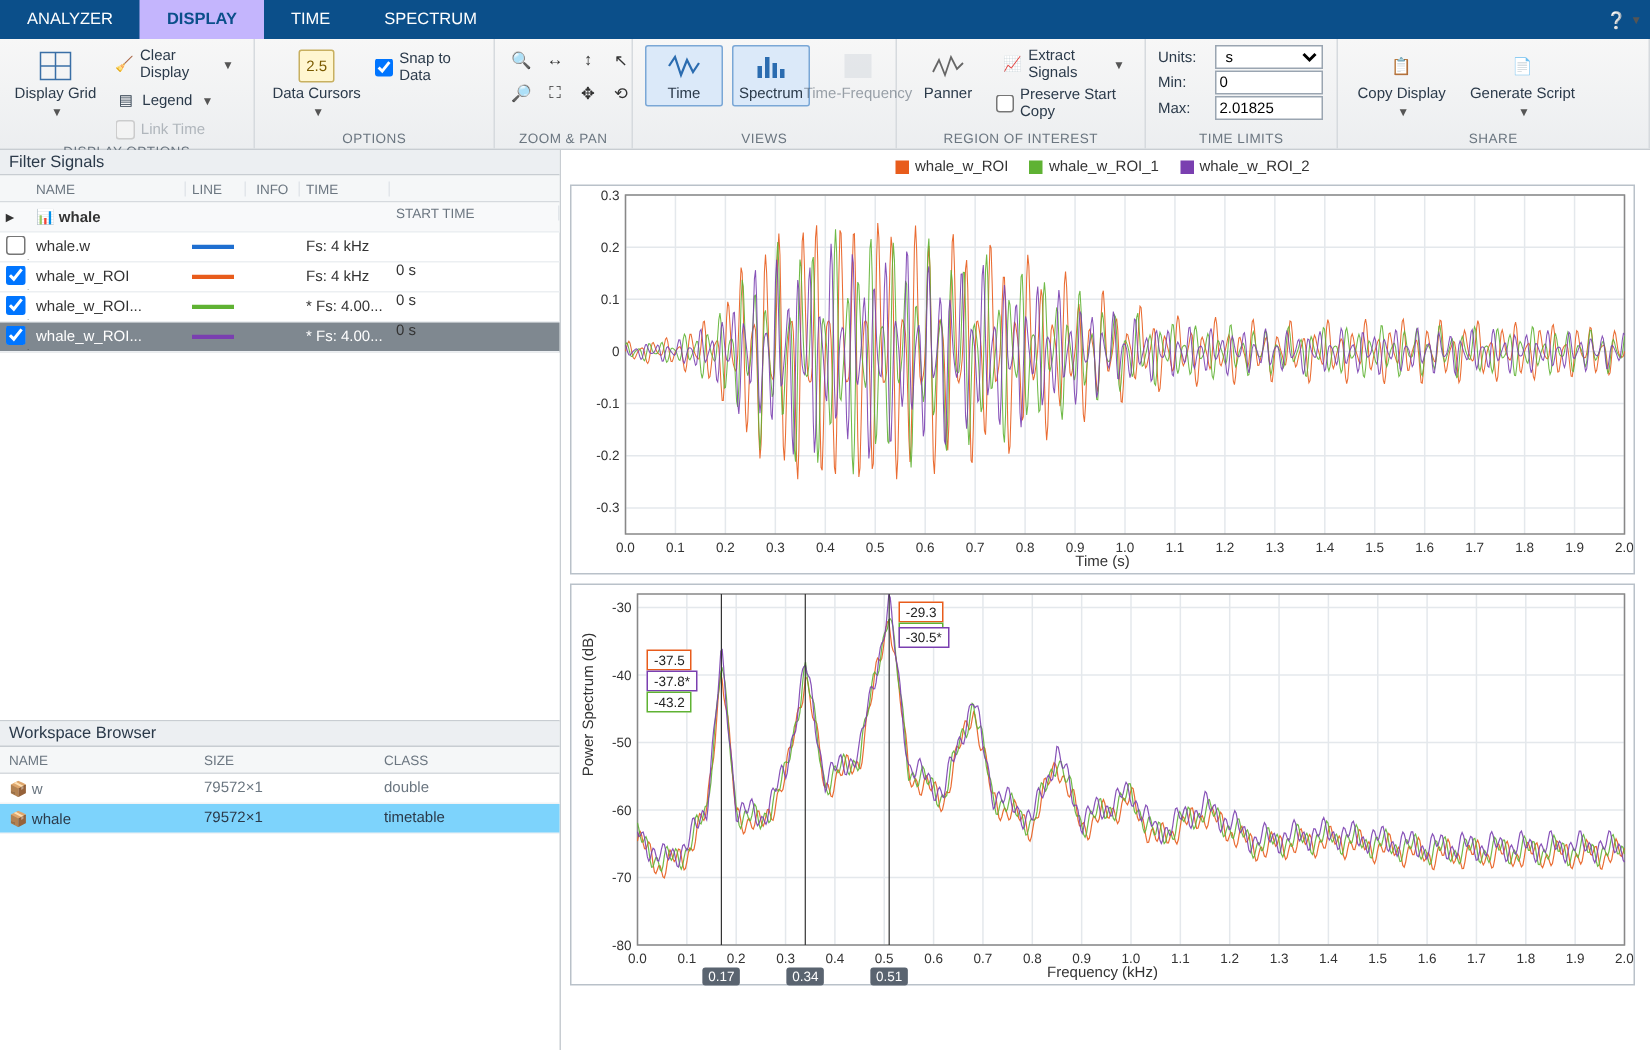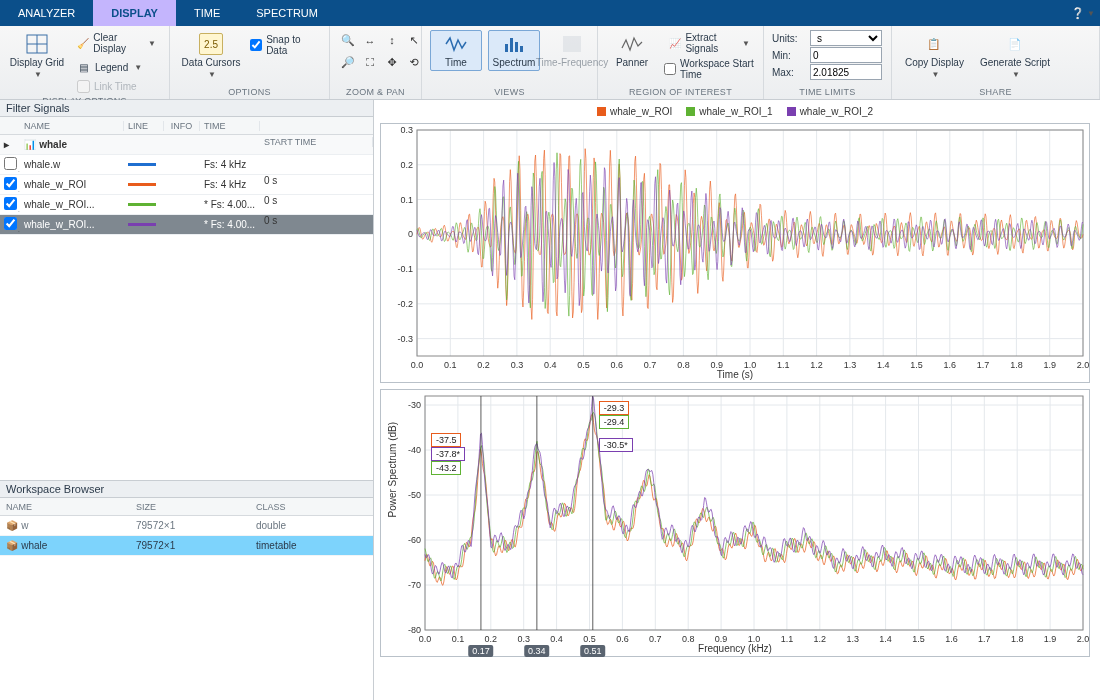--- a/index.html
+++ b/index.html
@@ -207,21 +207,21 @@
         <span class="lbl">Panner</span>
       </div>
       <div class="smallrow">
         <div class="sbtn">
             <span class="ic">📈</span>
             <span>Extract Signals</span>
             <span class="dropcaret">▼</span>
           </div>
         <label class="chk">
             <input type="checkbox" style="">
-            <span>Workspace Start Time</span>
+            <span>Preserve Start Copy</span>
           </label>
       </div>
     </div>
     <div class="glabel">REGION OF INTEREST</div>
   </div>
 
   <div class="rgroup" style="width:128px">
     <div class="controls">
       <div class="limits">
         <div class="row">
@@ -483,21 +483,21 @@
           <path d="M44,164.4765273698041L44.94134477825465,167.64465852510523L45.8826895565093,167.17832473672024L46.82403433476395,165.06984576808034L47.7653791130186,164.72394785107326L48.70672389127325,168.28298428745205L49.648068669527895,174.900677151848L50.58941344778255,181.28078486239897L51.53075822603719,184.08274559447258L52.472103004291846,182.38222736644886L53.4134477825465,178.33092647025526L54.354792560801144,175.5200783395207L55.29613733905579,176.2869180961474L56.23748211731044,180.00019725365638L57.178826895565095,183.6170677679961L58.12017167381974,184.082347397491L59.06151645207439,180.74525069073027L60.002861230329046,175.95467709703408L60.94420600858369,172.5615962813592L61.88555078683834,172.91800619354936L62.82689556509299,176.96742287954805L63.76824034334764,181.4649533829844L64.70958512160229,183.14691055767437L65.65092989985695,181.15020744969044L66.59227467811158,177.58930160694044L67.53361945636624,175.86133589211246L68.47496423462088,177.97113754490775L69.41630901287553,182.91038806731575L70.35765379113019,187.32745393768764L71.29899856938484,187.98985289990222L72.24034334763948,184.18286345739182L73.18168812589414,178.23360211404412L74.12303290414879,173.76555967481582L75.06437768240343,173.00303661619378L76.00572246065809,175.16098258731762L76.94706723891274,177.06098876142238L77.88841201716738,174.45341717324627L78.82975679542204,168.19709313750354L79.77110157367667,160.75712441307047L80.71244635193133,155.76187560589753L81.65379113018598,155.30861805592525L82.59513590844062,158.39746730059704L83.53648068669528,161.67676048671285L84.47782546494993,161.93686567740804L85.41917024320458,158.46922500963402L86.36051502145924,153.51202267155276L87.30185979971388,150.45383787789967L88.24320457796853,151.1644973040604L89.18454935622317,154.48306965183178L90.12589413447782,156.49075011480105L91.06723891273248,147.61564046258368L92.00858369098712,134.34066367261966L92.94992846924177,119.16128420421427L93.89127324749643,105.72059866218582L94.83261802575107,96.1189307878091L95.77396280400572,89.41260331915377L96.71530758226038,82.42957264655543L97.65665236051501,72.27499597958872L98.59799713876967,58.620555145078356L99.53934191702433,44.03562597251572L100.48068669527896,43.14899669961751L101.42203147353362,54.66327556907105L102.36337625178828,69.5355498578244L103.30472103004291,84.31905349345118L104.24606580829757,95.87152282074898L105.18741058655222,103.6473962428232L106.12875536480686,110.0104367064224L107.07010014306152,118.33974746287606L108.01144492131617,130.37253349150356L108.95278969957081,144.80408710767637L109.89413447782547,157.31993184523412L110.83547925608012,157.7953638976567L111.77682403433477,153.9760934846333L112.71816881258941,148.51674134479467L113.65951359084407,145.06583871693473L114.60085836909872,145.58789392451115L115.54220314735336,148.97553503550375L116.48354792560801,151.99260834015274L117.42489270386267,151.82449870966758L118.36623748211731,148.2959864701849L119.30758226037196,144.06983953242485L120.2489270386266,142.66955925681597L121.19027181688126,145.81901578080758L122.13161659513591,152.1116973702998L123.07296137339056,158.0191532722946L124.0143061516452,160.48079708806225L124.95565092989986,159.1228293790401L125.8969957081545,156.43631596716494L126.83834048640915,154.3411493917092L127.77968526466381,155.0231727333354L128.72103004291847,157.9109218566546L129.6623748211731,159.56509548738262L130.60371959942776,157.13993881952996L131.5450643776824,150.55875734107676L132.48640915593705,142.6241859930976L133.42775393419168,136.97478508964116L134.36909871244634,135.42697510043277L135.310443490701,136.70477441848763L136.25178826895564,137.50869949155881L137.1931330472103,135.105060680524L138.13447782546496,129.46732594733234L139.0758226037196,123.34209349430525L140.01716738197425,120.18537139686535L140.9585121602289,121.52953092960588L141.89985693848354,125.77524949892506L142.8412017167382,128.8251438288758L143.78254649499286,125.37190213549918L144.7238912732475,118.0676450754589L145.66523605150215,109.53193671365665L146.6065808297568,103.12051925647512L147.54792560801144,100.31009160978185L148.48927038626607,99.53098590884375L149.43061516452076,97.33589550403617L150.3719599427754,91.02201145179953L151.31330472103002,80.72092053239378L152.2546494992847,69.37043256003588L153.19599427753934,60.5828498376441L154.13733905579397,56.01420265322152L155.07868383404866,54.215546059694056L156.0200286123033,53.63146081457296L156.96137339055792,58.62152671650014L157.9027181688126,60.48806560742195L158.84406294706724,62.05342550788158L159.78540772532187,66.69862484583703L160.72675250357656,75.76419887824908L161.6680972818312,87.46757007250423L162.60944206008583,98.16275086983889L163.55078683834049,104.99757567899653L164.49213161659515,107.9672438247226L165.43347639484978,109.82009532693664L166.37482117310444,113.8962555364315L167.3161659513591,121.5425857045993L168.25751072961373,131.06571680476588L169.1988555078684,137.8386382442554L170.14020028612305,135.456224757937L171.08154506437768,129.2811109446891L172.02288984263234,122.3720700286721L172.964234620887,118.29837925088086L173.90557939914163,118.54377126469889L174.8469241773963,121.48294583368904L175.78826895565095,123.6957240532738L176.72961373390558,122.61629622417857L177.67095851216024,118.50685728127851L178.61230329041487,114.25898244941114L179.55364806866953,113.1730771789199L180.4949928469242,116.39944515920513L181.43633762517882,121.98336234870422L182.37768240343348,126.2448719623255L183.31902718168814,126.45858481187146L184.26037195994277,122.81548668818225L185.20171673819743,118.1916973111L186.14306151645206,115.90744547208226L187.08440629470672,117.17836605638999L188.02575107296138,120.1913604378908L188.96709585121602,121.5047883431822L189.90844062947068,118.71067742998484L190.84978540772534,112.3387479992357L191.79113018597997,105.55353436859103L192.73247496423463,98.97514079586364L193.67381974248926,95.69729245464755L194.61516452074392,95.0122281947538L195.55650929899858,93.44502071473991L196.4978540772532,88.5193816074389L197.43919885550787,80.64020300658642L198.38054363376253,72.76330549416458L199.32188841201716,68.10459299356185L200.26323319027182,67.62742271486215L201.20457796852645,69.2172200640976L202.1459227467811,69.17715744231137L203.08726752503577,64.92296781566745L204.0286123032904,56.84731894016447L204.96995708154506,47.9515354196208L205.91130185979972,41.53015357975841L206.85264663805435,38.66479628534892L207.793991416309,37.4251817129538L208.73533619456364,34.38006205805159L209.6766809728183,27.269863905208204L210.61802575107296,16.811189693105806L211.55937052932762,6.258560456999666L212.50071530758225,8.442140224527975L213.4420600858369,18.121384622322218L214.38340486409155,30.264404971536987L215.3247496423462,41.34741506730963L216.26609442060087,48.98931941250404L217.20743919885552,53.738431663039286L218.14878397711016,58.61126771818718L219.0901287553648,66.73685518268047L220.03147353361945,78.8962439719292L220.9728183118741,92.8280860215965L221.91416309012877,104.83565897201476L222.8555078683834,112.48911541285237L223.79685264663806,116.3870399446104L224.7381974248927,119.65157230977115L225.67954220314735,120.12720107537609L226.620886981402,122.60161317017874L227.56223175965664,126.60121899261429L228.5035765379113,128.7083035217803L229.44492131616596,126.81048573597303L230.3862660944206,121.80176910417079L231.32761087267525,117.01075071394266L232.2689556509299,115.77872064610162L233.21030042918454,119.0112394266942L234.1516452074392,124.54846531118585L235.09298998569386,128.82545108271302L236.0343347639485,129.56347396526476L236.97567954220315,127.45627836133892L237.91702432045778,125.57876293650355L238.85836909871244,126.97192653882789L239.7997138769671,132.24013008287366L240.74105865522176,138.98868267187186L241.6824034334764,143.53738986445447L242.62374821173103,143.62269485112392L243.5650929899857,140.0513944600232L244.50643776824035,136.06008379909713L245.447782546495,134.86794786296798L246.38912732474967,137.27469058666898L247.3304721030043,141.11818569674378L248.27181688125893,141.83688522808868L249.2131616595136,136.04222111617L250.15450643776825,127.3762378299758L251.0958512160229,119.22599292590658L252.03719599427757,114.82649534994555L252.97854077253217,114.87537247714327L253.91988555078683,117.03907133322953L254.8612303290415,117.72103528892801L255.80257510729615,114.75352654596567L256.7439198855508,108.9788348895739L257.6852646638054,103.52889792299341L258.62660944206004,101.35640984652795L259.56795422031473,102.89523610227367L260.5092989985694,105.63069970238148L261.45064377682405,105.91460215436386L262.3919885550787,101.65980010234638L263.3333333333333,93.88145706206052L264.27467811158795,85.92222878881392L265.21602288984263,80.94837184471135L266.1573676680973,79.60921434559886L267.09871244635195,79.62595134122489L268.0400572246066,80.16695923668412L268.9814020028612,81.81061169521784L269.92274678111585,80.81859255282357L270.86409155937054,80.6215051845292L271.8054363376252,84.33522120375807L272.7467811158798,92.44514655417285L273.6881258941345,102.44979254150292L274.6294706723891,110.7323494344095L275.57081545064375,115.24594300484299L276.51216022889844,116.98537059029863L277.4535050071531,119.13890516352488L278.3948497854077,124.57115546702161L279.3361945636624,133.55184845501182L280.277539341917,143.45919779129306L281.21888412017165,149.30060427660993L282.16022889842634,148.0919183635763L283.10157367668097,143.52667335040866L284.0429184549356,139.04318556060144L284.9842632331903,137.74263370345432L285.9256080114449,140.1164160911308L286.86695278969955,143.7676993387996L287.80829756795424,145.32897807251595L288.7496423462089,143.11459019640694L289.6909871244635,138.4908972494051L290.6323319027182,134.91819525285618L291.5736766809728,135.38217866725836L292.51502145922746,140.1539936710686L293.45636623748214,146.57216237460378L294.3977110157368,151.0126410503487L295.3390557939914,151.56031530636875L296.2804005722461,149.36697692779796L297.2217453505007,147.67680062797234L298.16309012875536,149.26662738463796L299.10443490701005,154.24816775656782L300.0457796852647,159.90455814669696L300.9871244635193,162.69248306139067L301.928469241774,160.89983997676373L302.86981402002857,155.94995230062946L303.81115879828326,151.36451507237052L304.7525035765379,150.166273670449L305.6938483547926,152.6805703293242L306.6351931330472,156.39101007853895L307.5765379113019,156.66120923108622L308.5178826895565,151.29845972294783L309.45922746781116,143.73898419456012L310.4005722460658,137.46027741454776L311.3419170243205,135.30882078785203L312.2832618025751,137.34175868158707L313.22460658082974,140.7476402667149L314.1659513590844,141.90964103858292L315.10729613733906,139.05600124829297L316.0486409155937,133.5001478537829L316.9899856938484,128.54160144220515L317.931330472103,126.86946102754027L318.87267525035764,128.44294364523205L319.8140200286123,130.46099058748587L320.75536480686696,129.44978152701918L321.6967095851216,123.89144397001581L322.6380543633763,115.40462300997397L323.5793991416309,107.58044107898003L324.52074391988555,108.11291115200663L325.4620886981402,112.77531132025325L326.40343347639487,118.54409717772548L327.3447782546495,122.0904206910187L328.28612303290413,122.00000737607274L329.2274678111588,119.90820849069588L330.16881258941345,119.29880376438445L331.1101573676681,122.87212631831034L332.05150214592277,130.47382374439928L332.9928469241774,139.15436654106557L333.93419170243203,145.31973190851522L334.8755364806867,147.35343422592865L335.81688125894135,146.73493055233345L336.758226037196,146.8180163544993L337.69957081545067,150.20341932891503L338.6409155937053,156.7024751232918L339.58226037195993,163.43943107089063L340.5236051502146,165.62825704346443L341.46494992846925,161.63781342309105L342.4062947067239,154.9730364639107L343.3476394849785,149.27914639849035L344.2889842632332,147.37875929299886L345.23032904148783,149.24033411458018L346.1716738197425,152.10499785409357L347.11301859799715,152.66595493769373L348.0543633762518,149.6424196758657L348.9957081545064,144.7933627453601L349.9370529327611,141.5996488000523L350.87839771101574,142.61063007160976L351.8197424892704,147.46506735542417L352.76108726752506,153.08885160015666L353.7024320457797,155.9271069457046L354.6437768240343,154.53045606018676L355.585121602289,150.54812776051065L356.52646638054364,147.3862338670226L357.46781115879827,147.5555296489618L358.4091559370529,150.72292809117982L359.3505007153076,153.94595688729484L360.2918454935622,153.91440522383394L361.2331902718169,149.50131179084497L362.17453505007154,142.68838266284305L363.1158798283262,137.15858427362264L364.0572246065808,135.61220901765492L364.9985693848355,137.8277173396012L365.9399141630901,140.92492251180892L366.8812589413448,141.62223814410447L367.82260371959944,138.77235262555692L368.7639484978541,134.25240289412983L369.7052932761087,131.5328929134446L370.6466380543634,133.00937198089184L371.587982832618,138.12020125852828L372.5293276108727,143.68145467237787L373.4706723891273,147.2241437142407L374.412017167382,147.47732252813972L375.3533619456366,145.23264316982596L376.29470672389124,143.94535599938845L377.2360515021459,146.03341815833917L378.17739628040056,151.0214638978957L379.11874105865525,155.90669475471955L380.0600858369099,157.46920556782908L381.0014306151645,154.77472760175115L381.9427753934192,149.9694723195424L382.8841201716738,146.75718291406093L383.8254649499285,147.7012770803831L384.7668097281831,152.38374975318345L385.7081545064377,157.80471822675045L386.6494992846924,160.7123094940679L387.59084406294704,160.09399225432122L388.53218884120173,157.94106704406212L389.47353361945636,157.656430516652L390.41487839771105,159.52375551504784L391.3562231759657,164.79764987608337L392.2975679542203,170.20000328627873L393.238912732475,172.30424396905929L394.1802575107296,170.0282498047682L395.1216022889843,165.3674692663473L396.0629470672389,161.821621137882L397.0042918454935,161.71163887716142L397.9456366237482,164.42063526644367L398.88698140200285,166.89033802188985L399.82832618025753,165.9944831132446L400.76967095851217,160.98740880976374L401.7110157367668,154.16691929077564L402.6523605150215,149.24037968886972L403.5937052932761,148.6205366967593L404.5350500715308,151.68785935210886L405.4763948497854,155.32601183231714L406.41773962804,156.3188716563066L407.3590844062947,153.79139429449575L408.30042918454933,149.84646230611497L409.241773962804,147.9181825931635L410.18311874105865,150.09309388041524L411.1244635193133,155.43416104356228L412.06580829756797,160.5851669391044L413.0071530758226,162.20809499034763L413.9484978540773,159.41871499694693L414.8898426323319,154.38580259361856L415.8311874105865,150.6471833922539L416.7725321888412,150.42105385253063L417.7138769670958,152.94839711988166L418.6552217453505,155.11890869782798L419.59656652360513,153.90183263608787L420.5379113018598,148.7347573563329L421.47925608011445,142.05350426349213L422.4206008583691,137.63906983027786L423.3619456366238,138.7258744579891L424.3032904148784,143.41764565369377L425.2446351931331,148.48667903698978L426.1859799713877,150.76027190999457L427.1273247496423,149.50495963404111L428.068669527897,146.93392560562458L429.0100143061516,146.45813077918442L429.9513590844063,150.01172552515757L430.89270386266094,156.48470772824055L431.83404864091557,162.4588381880456L432.77539341917026,164.69981252001784L433.7167381974249,162.52868998452996L434.6580829756796,158.28519624133133L435.5994277539342,155.53709662874058L436.5407725321888,156.39265427168985L437.4821173104435,159.94886217101342L438.4234620886981,163.04562799695907L439.3648068669528,162.74840932771724L440.3061516452074,158.67180180796583L441.24749642346205,153.37583624928354L442.18884120171674,150.52510017725905L443.1301859799714,152.1946241424962L444.07153075822606,157.35383652680014L445.0128755364807,162.67072337635807L445.9542203147353,165.02530990357297L446.89556509299,163.8310850918052L447.8369098712446,161.4113472219795L448.77825464949933,161.1520958625757L449.7195994277539,164.83779823337844L450.6609442060086,171.19597150416286L451.6022889842632,176.7620190746243L452.54363376251786,178.4191872210226L453.48497854077254,175.69926903941436L454.4263233190272,171.10845746099884L455.36766809728186,168.14326131628388L456.3090128755365,168.24621860120476L457.2503576537911,171.00583029313387L458.1917024320458,173.21354803435568L459.1330472103004,172.03094391349322L460.07439198855513,167.24290075950913L461.0157367668097,161.52004363924664L461.95708154506434,158.48231113301824L462.89842632331903,160.02104739263865L463.83977110157366,164.90033082987287L464.78111587982835,169.6929124055299L465.722460658083,171.34240521610315L466.6638054363376,169.41571285488587L467.6051502145923,166.34687934541193L468.54649499284693,165.4958191443227L469.4878397711016,168.5005019069591L470.4291845493562,173.93642518113785L471.3705293276108,178.30748269942316L472.3118741058655,178.6266687577046L473.25321888412014,174.6397972376694L474.19456366237483,169.0128760929321L475.13590844062946,165.34181159135187L476.0772532188841,165.48805721943484L477.0185979971388,168.25110496819997L477.9599427753934,170.37470989397985L478.9012875536481,169.1160428621984L479.84263233190273,164.4234882920301L480.7839771101574,159.06524147125742L481.725321888412,156.60284986549829L482.66666666666663,158.73675582210868L483.6080114449213,164.02878660414976L484.54935622317595,168.96749437939548L485.49070100143064,170.57231461342928L486.43204577968527,168.57084278818834L487.3733905579399,165.5089796484226L488.3147353361946,164.71974168662484L489.2560801144492,167.6978631271437L490.1974248927039,172.87686115406893L491.13876967095854,176.7428037997007L492.0801144492131,176.44873996364655L493.0214592274678,171.95551811909095L493.96280400572243,166.08017057626273L494.9041487839771,162.41345907326044L495.84549356223175,162.67783037365683L496.7868383404864,165.5180429259862L497.7281831187411,167.6307195801211L498.6695278969957,166.36809516076337L499.6108726752504,161.83559741499587L500.552217453505,156.88691118756938L501.4935622317596,155.01312551285838L502.43490701001434,157.71876669676163L503.3762517882689,163.36876537333313L504.3175965665236,168.38032624170802L505.25894134477824,170.01227119698552L506.20028612303287,168.07480941956996L507.14163090128756,165.16253485369825L508.0829756795422,164.58066989409704L509.0243204577969,167.68366315512102L509.9656652360515,172.77231472160992L510.9070100143062,176.32710696543057L511.8483547925608,175.64939429044117L512.7896995708154,170.91377903728858L513.7310443490701,165.07751402209746L514.6723891273248,161.71153411482544L515.6137339055795,162.3879688950612L516.555078683834,165.5926419184909L517.4964234620886,167.9758071503469L518.4377682403433,166.98459567265485L519.379113018598,162.8757016093858L520.3204577968527,158.57745088277915L521.2618025751074,157.5002663398312L522.2031473533619,160.94999318607714L523.1444921316166,167.10217515986912L524.0858369098712,172.31710245651522L525.0271816881259,173.8066893069288L525.9685264663806,171.64329089286318L526.9098712446352,168.59987000217805L527.8512160228898,167.95248934529923L528.7925608011444,170.9175960344042L529.7339055793991,175.67146639379328L530.6752503576538,178.6995930478156L531.6165951359085,177.4577584925942L532.5579399141632,172.33081764748363L533.4992846924177,166.40364059589794L534.4406294706724,163.21163242021382L535.381974248927,164.16508018925057L536.3233190271817,167.5870089538228L537.2646638054364,170.0826555088374L538.206008583691,169.19460067872123L539.1473533619456,165.32600620506878L540.0886981402002,161.47043421276462L541.0300429184549,160.94938706898557L541.9713876967096,164.86946560350725L542.9127324749643,171.22630089728008L543.854077253219,176.3389741104049L544.7954220314735,177.53724389219116L545.7367668097282,175.07732376842094L546.6781115879828,171.8463980891086L547.6194563662375,171.08917753332975L548.5608011444922,173.885426781486L549.5021459227468,178.29380270246003L550.4434907010015,180.81364888986877L551.384835479256,179.0591926883905L552.3261802575107,173.6199852486958L553.2675250357654,167.69440356953868L554.2088698140201,164.7659784114073L555.1502145922748,166.07182896433878L556.0915593705294,169.76906096845514L557.0329041487839,172.42019801091755L557.9742489270386,171.6648482579626L558.9155937052933,168.04904507268762L559.856938483548,164.62374958450215L560.7982832618026,164.6152422322517L561.7396280400571,168.9323780881587L562.6809728183118,175.40204266210768L563.6223175965665,180.31871591084987L564.5636623748212,181.14452246922292L565.5050071530758,178.32635888549018L566.4463519313305,174.8647978360181L567.3876967095852,173.9698698073573L568.3290414878397,176.5847816300188L569.2703862660944,180.65605241879337L570.2117310443491,182.70394490985274L571.1530758226038,180.40015351307613L572.0944206008584,174.60881602749524L573.035765379113,168.65230665413733L573.9771101573676,165.9457137776779L574.9184549356223,167.54228846426977L575.859799713877,171.43122548754L576.8011444921316,174.13590995886833L577.7424892703863,173.39581452301792L578.683834048641,169.89759174433954L579.6251788268955,166.74336351385165L580.5665236051502,167.0597457036722L581.5078683834049,171.56118335017547L582.4492131616595,177.91833709323188L583.3905579399142,182.41818259210856L584.3319027181687,182.6692832872869L585.2732474964234,179.3149185095828L586.2145922746781,175.4668209360517L587.1559370529327,174.2956329889423L588.0972818311874,176.6067863296841L589.0386266094421,180.23867966605326L589.9799713876968,181.7378666616948L590.9213161659513,179.03975558484112L591.862660944206,173.11971424808647L592.8040057224607,167.35660443330153L593.7453505007153,165.0807174496671L594.68669527897,167.15177523635958L595.6280400572246,171.39054634796005L596.5693848354792,174.28637868112642L597.5107296137339,173.6828610878351L598.4520743919885,170.40640644068276L599.3934191702432,167.6055959289654L600.3347639484979,168.3046154592306L601.2761087267526,173.0283750582986L602.2174535050071,179.3047947870021L603.1587982832618,183.43049560685236L604.1001430615165,183.17367789200424L605.0414878397711,179.37821388910862L605.9828326180258,175.26310164291348L606.9241773962804,173.95334273738015L607.865522174535,176.11397698053358L608.8068669527897,179.477887265775L609.7482117310443,180.62175822250524L610.689556509299,177.64043478687367L611.6309012875537,171.68780373010358L612.5722460658083,166.2086424127383L613.513590844063,164.43273804442015L614.4549356223176,167.01804387810427L615.3962804005723,171.61815315082208L616.3376251788269,174.6951831152374L617.2789699570815,174.20257113069255L618.2203147353362,171.10698170997537L619.1616595135908,168.60013918328835L620.1030042918455,169.60245256678945L621.0443490701001,174.4553559784903L621.9856938483548,180.55805530431186L622.9270386266095,184.23358086611282L623.8683834048641,183.4216954099745L624.8097281831188,179.16927439949117L625.7510729613734,174.79682419837675L626.692417739628,173.37583088505497L627.6337625178827,175.42696209755857L628.5751072961373,178.57891840518604L629.516452074392,179.44106727044021L630.4577968526467,176.2652437886753L631.3991416309013,170.37318399714192L632.3404864091559,165.2593795023063L633.2818311874106,164.0384646132001L634.2231759656653,167.16013677419923L635.1645207439199,172.11404769629348L636.1058655221746,175.34368739236757L637.0472103004292,174.91952740336004L637.9885550786838,171.95019132345828L638.9298998569385,169.66838375795297L639.8712446351931,170.8904866952229L640.8125894134478,175.78130732330152L641.7539341917025,181.62547384673329L642.695278969957,184.78838570187082L643.6366237482117,183.3916703847676L644.5779685264664,178.68557747324397L645.5193133047211,174.08439223825118L646.4606580829757,172.5966048562461L647.4020028612302,174.59329419588175L648.343347639485,177.59926463870562L649.2846924177396,178.25813908919733L650.2260371959943,174.97550250697634L651.1673819742489,169.2299884070438L652.1087267525036,164.55014525742024L653.0500715307583,163.92223063398404L653.9914163090128,167.58321454798048L654.9327610872675,172.86415577036772L655.8741058655222,176.20031577084882L656.8154506437768,175.7877196613547L657.7567954220315,172.87965588604493L658.698140200286,170.74850010315603L659.6394849785408,172.1070867878925L660.5808297567954,176.95082229847327L661.5221745350501,182.4635825718155L662.4635193133047,185.0679126514328L663.4048640915594,183.0756986429083L664.3462088698141,177.93873936119127L665.2875536480686,173.1553800856069L666.2288984263233,171.66013844132752L667.170243204578,173.66826428280342L668.1115879828326,176.60019822661235L669.0529327610873,177.13476927644345L669.9942775393419,173.82768022102255L670.9356223175965,168.3036447862396L671.8769670958512,164.11054134551932L672.8183118741058,164.0947570109016L673.7596566523605,168.27826006348832L674.7010014306152,173.84101927393965L675.6423462088699,177.2221659134384L676.5836909871244,176.75292514649476L677.5250357653791,173.83466440244405L678.4663805436338,171.77862392620688L679.4077253218884,173.194907035185L680.3490701001431,177.9167124630192L681.2904148783977,183.04028870181227L682.2317596566523,185.05859877694752L683.173104434907,182.4800662046305L684.1144492131616,176.95395357554114L685.0557939914163,172.05103541838818L685.997138769671,170.61958204244425L686.9384835479256,172.71203756951596L687.8798283261802,175.64360526671217L688.8211731044349,176.12903522679065L689.7625178826896,172.87052736508687L690.7038626609442,167.62858181022875L691.6452074391989,163.9569423266846L692.5865522174535,164.55259077159045L693.5278969957081,169.22250813093905L694.4692417739628,175.0051748584528L695.4105865522174,178.35720405948942L696.3519313304721,177.75551093752776L697.2932761087268,174.75331750755646L698.2346208869814,172.70004180054474L699.175965665236,174.10381174367896L700.1173104434907,178.64239258495928L701.0586552217454,183.33649089227143L702,184.76100850060524" fill="none" stroke="#7a3fb0" stroke-width="0.8" opacity="0.9"></path>
           <line x1="99.93" y1="6" x2="99.93" y2="240" stroke="#333" stroke-width="0.8"></line>
           <line x1="155.86" y1="6" x2="155.86" y2="240" stroke="#333" stroke-width="0.8"></line>
           <line x1="211.79" y1="6" x2="211.79" y2="240" stroke="#333" stroke-width="0.8"></line>
         </svg>
         <div class="peakbox" style="left: 49.93px; top: 42.5px; border-color: rgb(232, 92, 28); color: rgb(34, 34, 34);">-37.5</div>
         <div class="peakbox" style="left: 49.93px; top: 56.5px; border-color: rgb(122, 63, 176); color: rgb(34, 34, 34);">-37.8*</div>
         <div class="peakbox" style="left: 49.93px; top: 70.5px; border-color: rgb(95, 178, 51); color: rgb(34, 34, 34);">-43.2</div>
         <div class="peakbox" style="left: 217.79px; top: 11px; border-color: rgb(232, 92, 28); color: rgb(34, 34, 34);">-29.3</div>
         <div class="peakbox" style="left: 217.79px; top: 25px; border-color: rgb(95, 178, 51); color: rgb(34, 34, 34);">-29.4</div>
-        <div class="peakbox" style="left: 217.79px; top: 48px; border-color: rgb(122, 63, 176); color: rgb(34, 34, 34);">-30.5*</div>
+        <div class="peakbox" style="left: 217.79px; top: 28px; border-color: rgb(122, 63, 176); color: rgb(34, 34, 34);">-30.5*</div>
         <div class="freqtag" style="left: 99.93px;">0.17</div>
         <div class="freqtag" style="left: 155.86px;">0.34</div>
         <div class="freqtag" style="left: 211.79px;">0.51</div>
         <div class="axlabel" style="left: 50%; bottom: 2px; transform: translateX(-50%);">Frequency (kHz)</div>
         <div class="axlabel" style="left: 6px; top: 50%; transform: translateY(-50%) rotate(-90deg); transform-origin: left top;">Power Spectrum (dB)</div>
       </div>
   </div>
 </div>
 
 </body></html>

